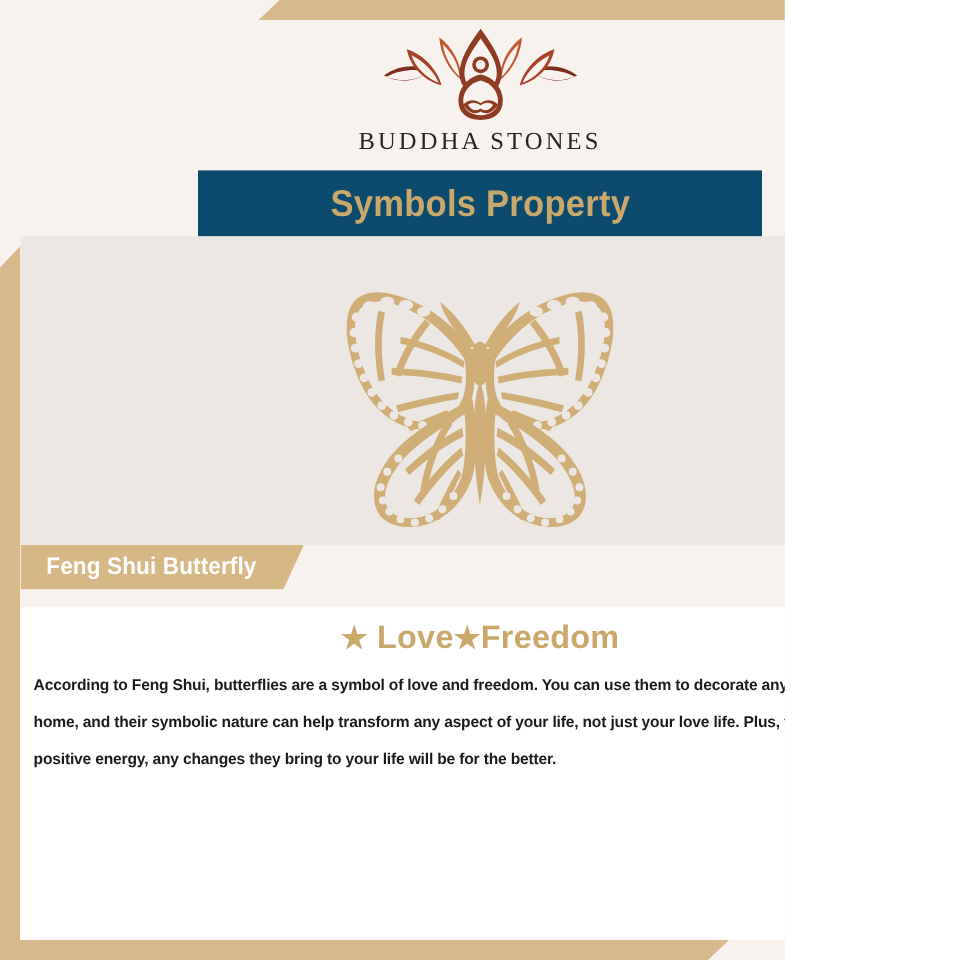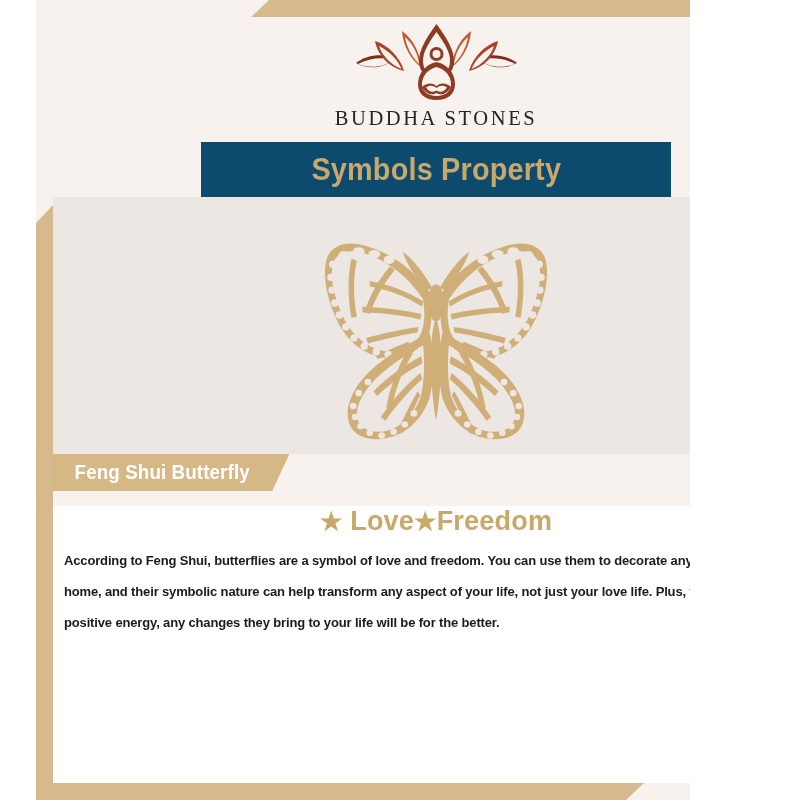--- a/index.html
+++ b/index.html
@@ -11,21 +11,20 @@
     background: #FFFFFF;
     font-family: "Liberation Sans", sans-serif;
   }
 
   #page {
     position: relative;
     width: 654px;
     height: 800px;
     background: #F7F2EE;
     overflow: hidden;
-    margin-left: 36px;
   }
 
   
   .band {
     position: absolute;
     background: #D6BA8D;
   }
   
   #band-top {
     top: 0;
@@ -172,20 +171,21 @@
   #content {
     position: absolute;
     left: 17px;
     top: 506px;
     width: 766px;
     height: 277px;
     background: #FFFFFF;
   }
   #subtitle {
     margin: 0;
+    padding-top: 10px;
     text-align: center;
     font-family: "Liberation Sans Narrow", "Liberation Sans", sans-serif;
     font-size: 27px;
     font-weight: bold;
     color: #C8A86B;
     letter-spacing: 0.2px;
     white-space: nowrap;
   }
   #subtitle .star { font-size: 25px; }
   #paragraph {

